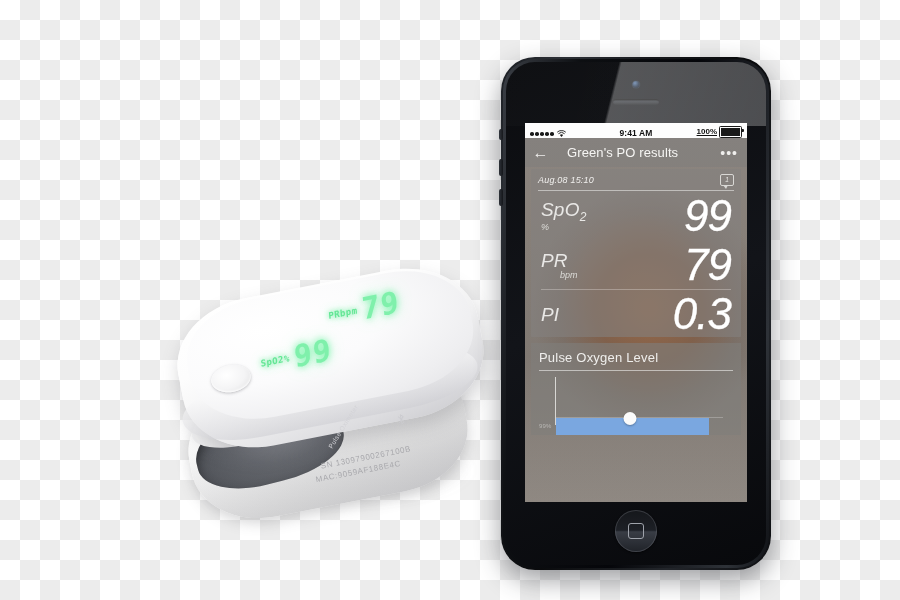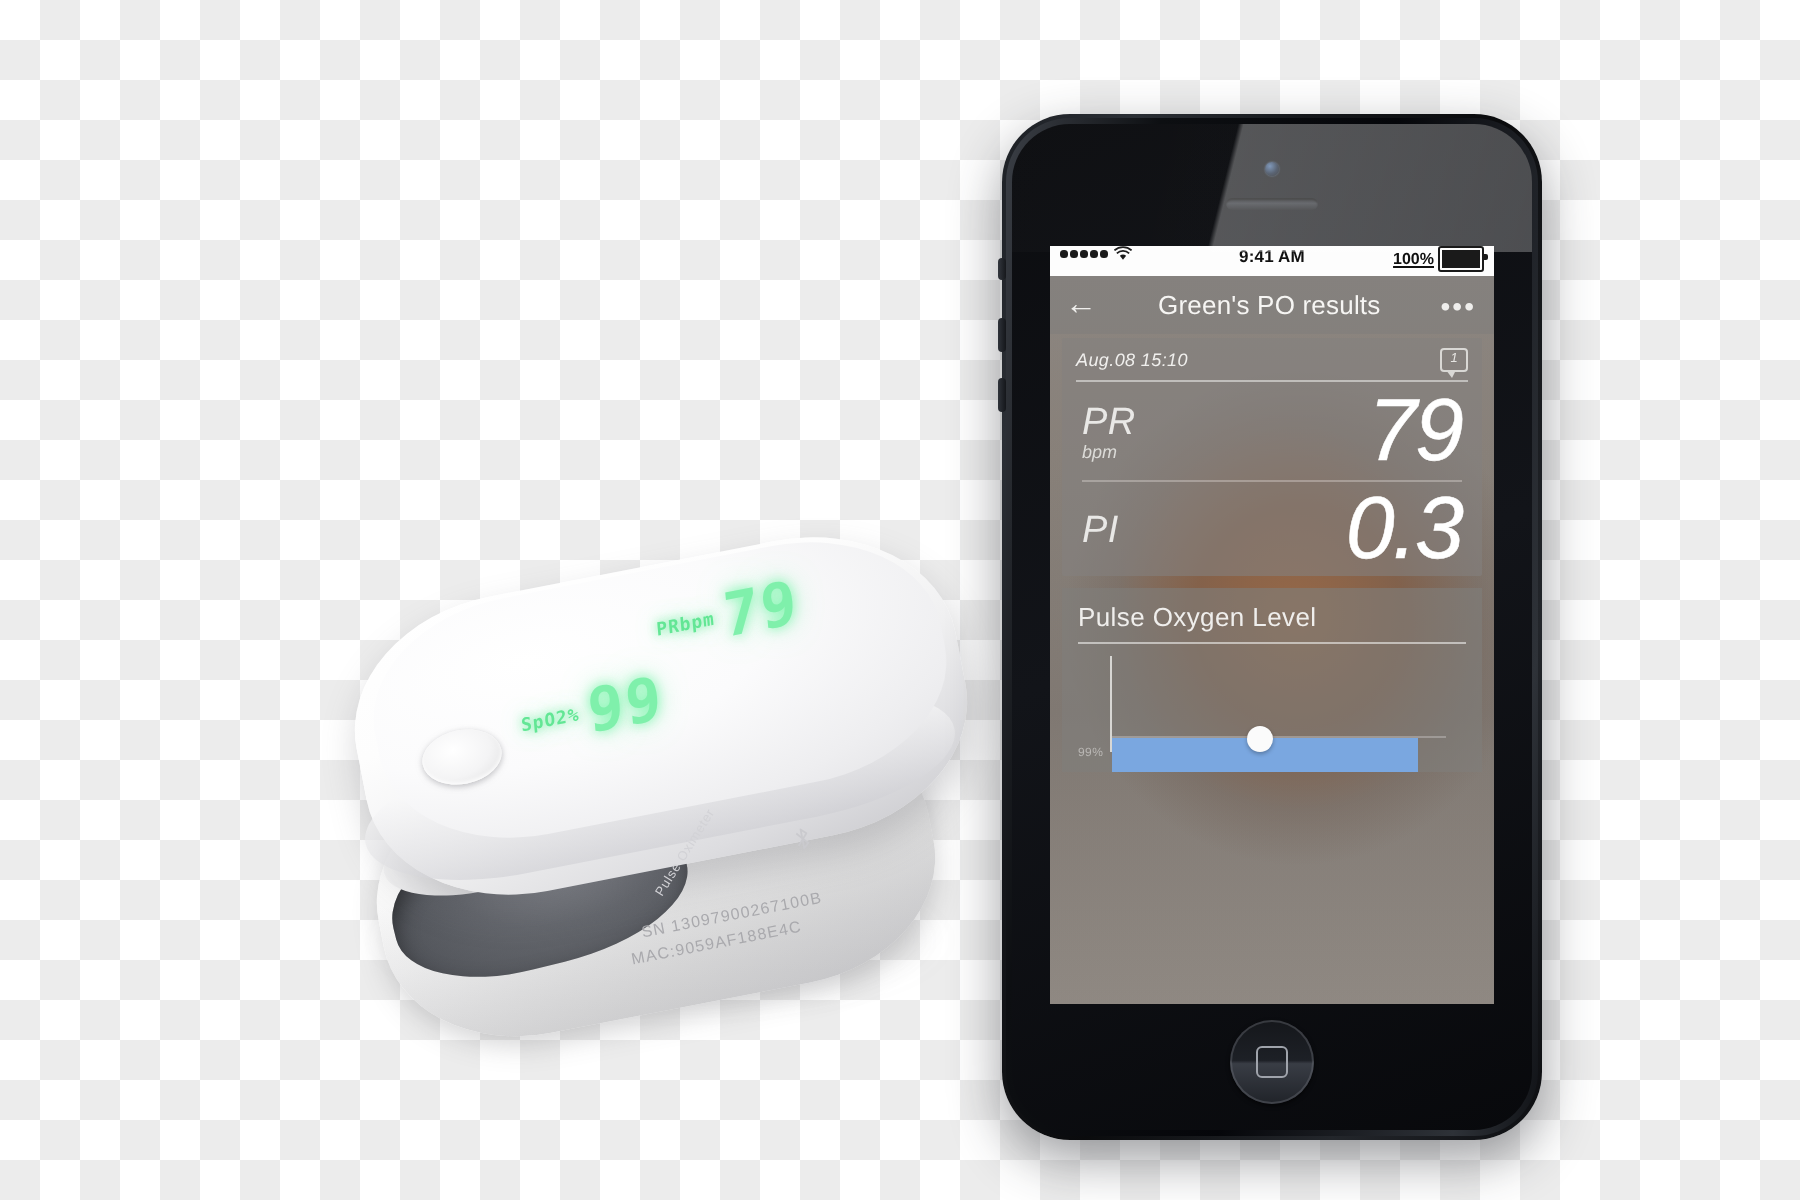--- a/index.html
+++ b/index.html
@@ -227,21 +227,21 @@
     left: 24px; top: 66px;
     width: 222px; height: 379px;
     overflow: hidden;
     background: #7a7876;
   }
   
   .statusbar {
     position: relative;
     height: 15px;
     background: #fdfdfd;
-    display: flex; align-items: flex-start;
+    display: flex; align-items: flex-end;
     padding: 0 5px;
     font-size: 8.5px;
     color: #111;
     text-decoration: underline;
   }
   .sb-left { display: flex; align-items: center; gap: 3px; }
   .sig-dots { display: flex; gap: 1.5px; }
   .sig-dots i {
     width: 3.6px; height: 3.6px; border-radius: 50%;
     background: #1a1a1a; display: block;
@@ -288,24 +288,23 @@
   }
   .nav-back {
     font-size: 16px; line-height: 1;
     width: 17px; text-align: center;
     color: #efeeec;
   }
   .nav-title {
     flex: 1;
     font-size: 13px;
     letter-spacing: .1px;
-    margin-left: 0;
+    margin-left: 18px;
     color: #f6f5f3;
     white-space: nowrap;
-    text-align: center;
   }
   .nav-more {
     font-size: 14px; letter-spacing: 1px;
     color: #efeeec; padding-right: 2px;
   }
 
   
   .card {
     position: relative;
     margin: 2px 6px 0 6px;
@@ -520,25 +519,32 @@
           <span class="nav-more">•••</span>
         </div>
 
         <div class="card">
           <div class="card-head">
             <span class="card-date">Aug.08 15:10</span>
             <span class="note-ico">1</span>
           </div>
           <div class="card-rule"></div>
 
+          <div class="metric">
+            <span class="metric-lab">
+              <span class="metric-name"><span>SpO</span><sub>2</sub></span>
+              <span class="metric-unit" style="display:block;">%</span>
+            </span>
+            <span class="metric-val">99</span>
+          </div>
 
           <div class="metric">
             <span class="metric-lab">
               <span class="metric-name">PR</span>
-              <span class="metric-unit" style="display:block;">bpm</span>
+              <span class="metric-unit" style="display:block;margin-left:19px;">bpm</span>
             </span>
             <span class="metric-val">79</span>
           </div>
 
           <div class="metric-sep"></div>
 
           <div class="metric" style="min-height:42px;">
             <span class="metric-lab">
               <span class="metric-name">PI</span>
             </span>

